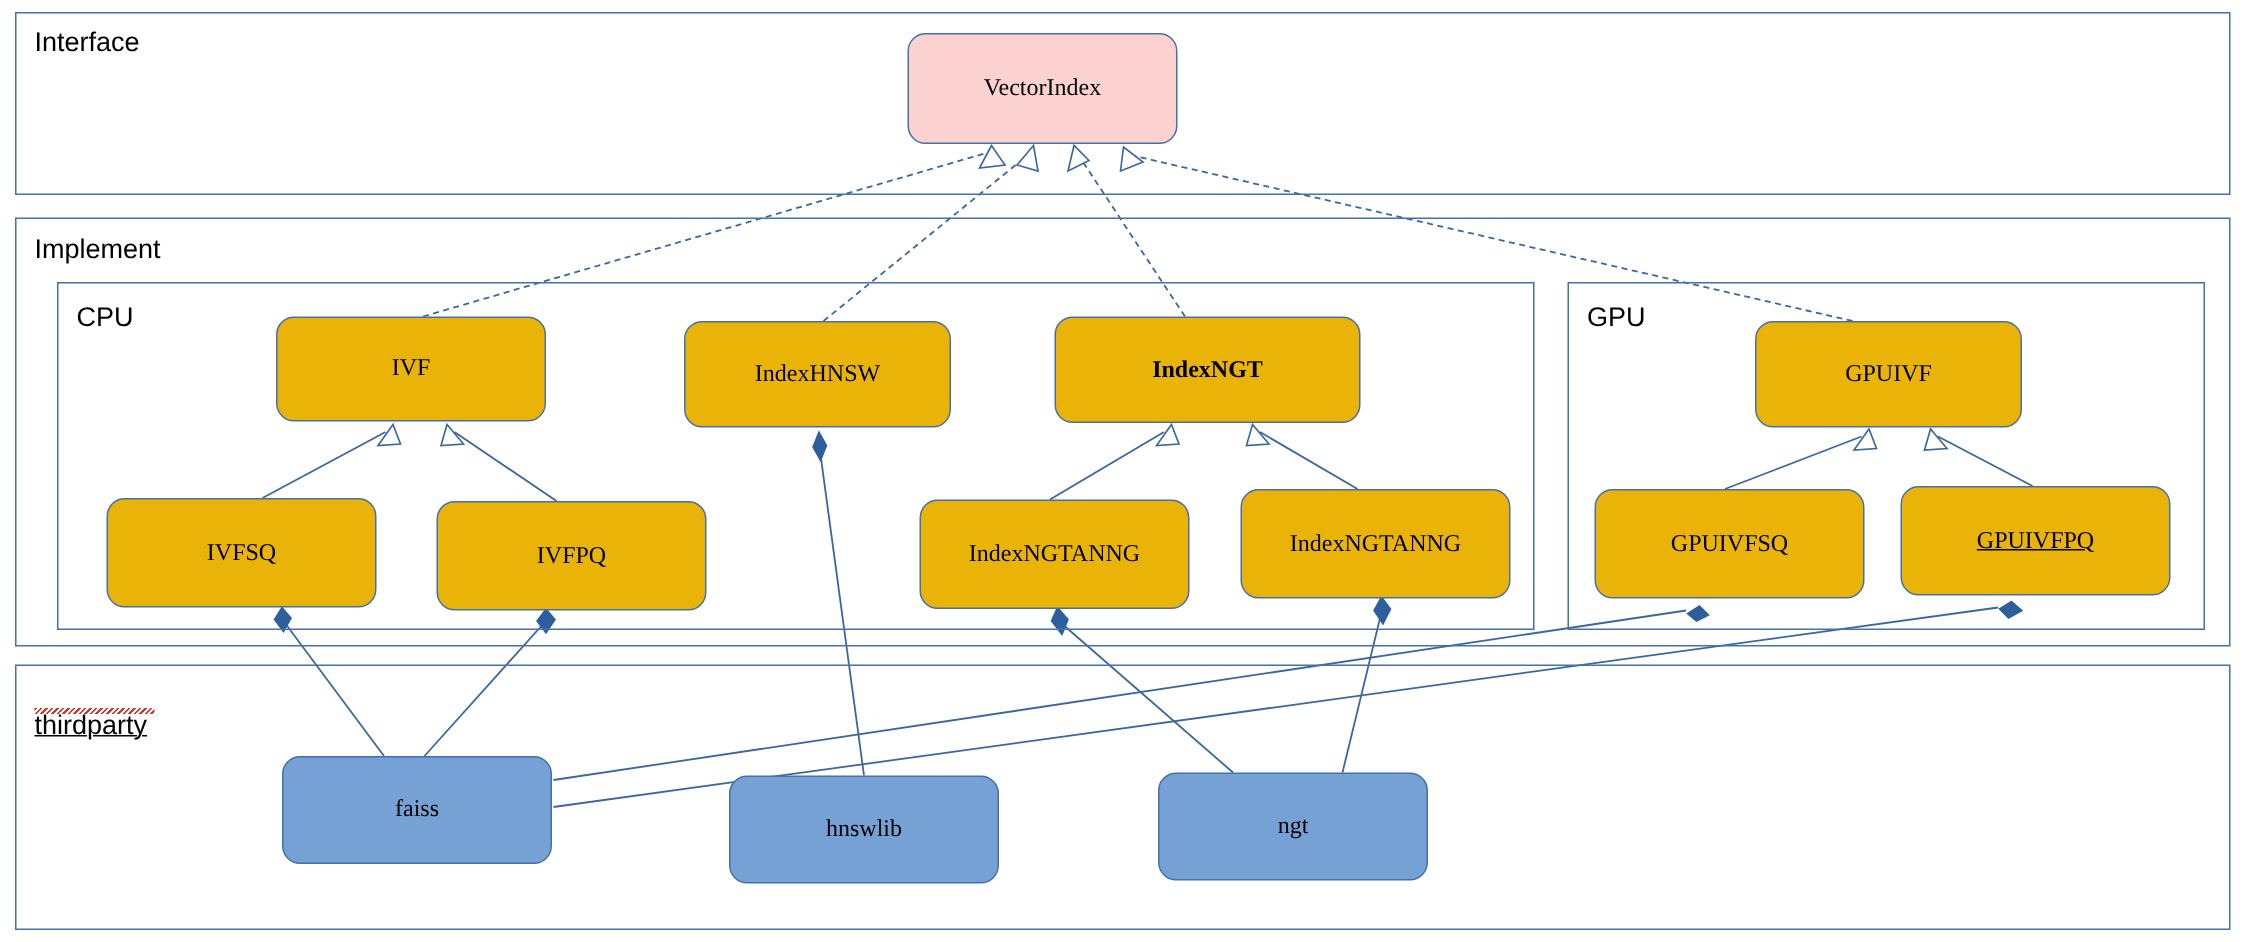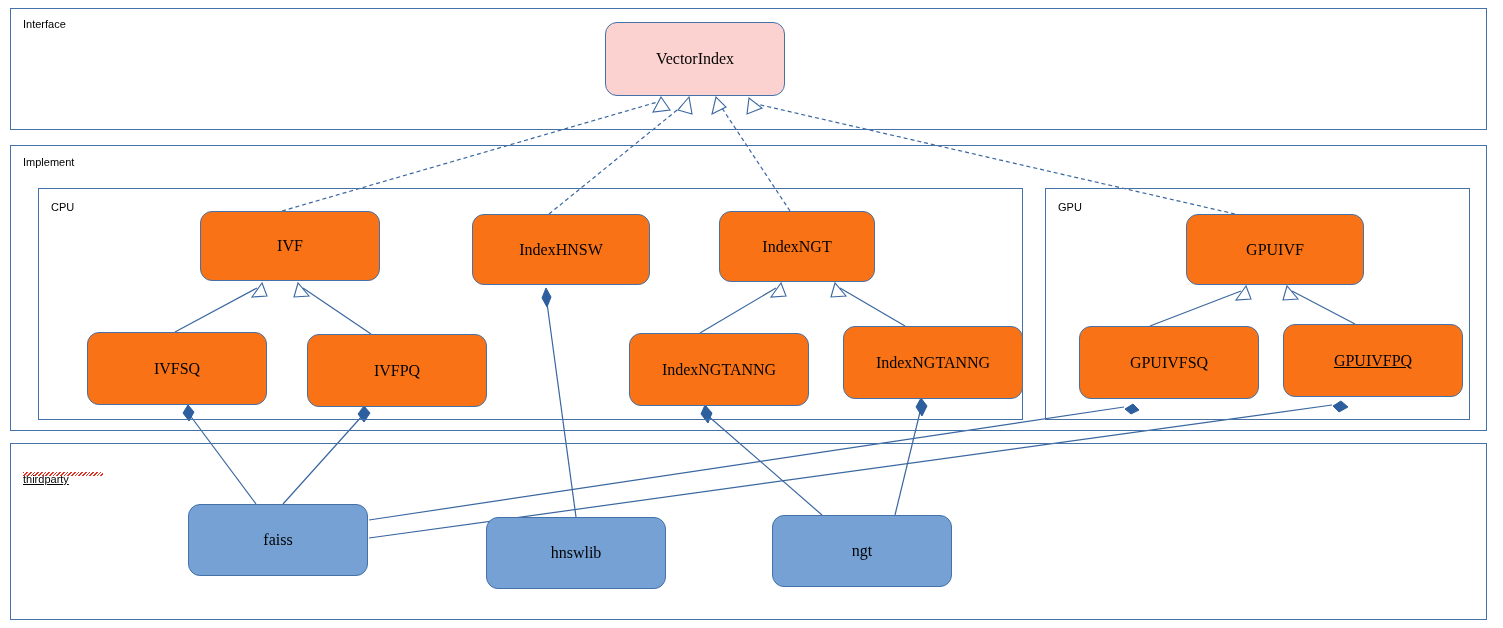--- a/index.html
+++ b/index.html
@@ -21,21 +21,21 @@
   
   .group {
     position: absolute;
     box-sizing: border-box;
     border: 1px solid #4472A8;
     background: transparent;
   }
   .group-label {
     position: absolute;
     font-family: "Liberation Sans", sans-serif;
-    font-size: 11px;
+    font-size: 18px;
     color: #000000;
     white-space: nowrap;
     line-height: 1;
   }
   .group-label.spellerror {
     text-decoration: underline;
     text-decoration-color: #000000;
     text-decoration-thickness: 1px;
   }
   .squiggle {
@@ -56,21 +56,21 @@
     display: flex;
     align-items: center;
     justify-content: center;
     font-family: "Liberation Serif", serif;
     font-size: 16px;
     color: #000000;
     text-align: center;
     line-height: 1.1;
   }
   .node.iface   { background: #FBD2D0; }
-  .node.impl    { background: #f97316; margin-left: 16px; }
+  .node.impl    { background: #eab308; }
   .node.third   { background: #75A1D4; }
   
   #edges {
     position: absolute;
     left: 0; top: 0;
     width: 1503px;
     height: 628px;
     pointer-events: none;
   }
   .edge-solid {
@@ -194,21 +194,21 @@
   </div>
 
   <div class="node impl" style="left:184px; top:211px; width:180px; height:70px;">
     <span>IVF</span>
   </div>
 
   <div class="node impl" style="left:456px; top:214px; width:178px; height:71px;">
     <span>IndexHNSW</span>
   </div>
 
-  <div class="node impl" style="left:703px; top:211px; width:156px; height:71px;">
+  <div class="node impl" style="left:703px; top:211px; width:204px; height:71px;font-weight:bold;">
     <span>IndexNGT</span>
   </div>
 
   <div class="node impl" style="left:1170px; top:214px; width:178px; height:71px;">
     <span>GPUIVF</span>
   </div>
 
   <div class="node impl" style="left:71px; top:332px; width:180px; height:73px;">
     <span>IVFSQ</span>
   </div>

